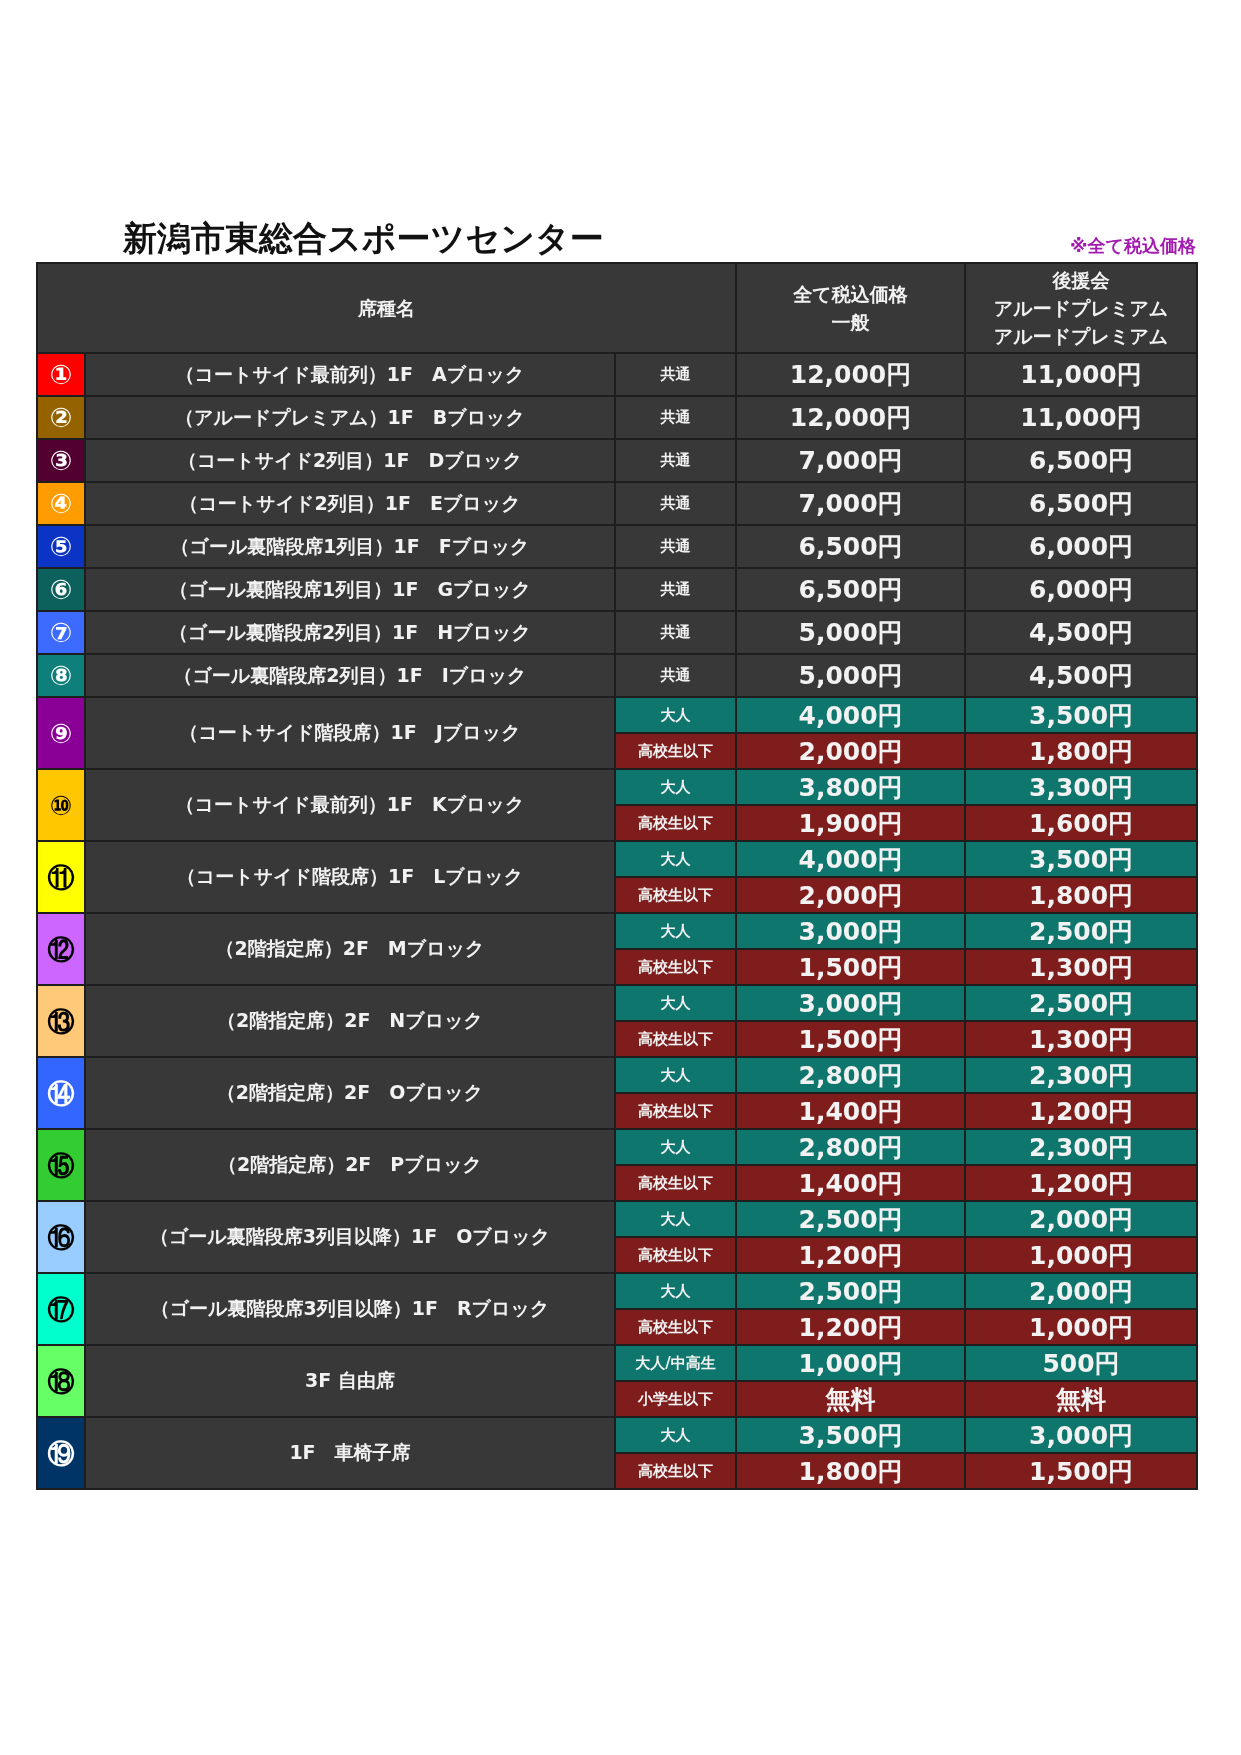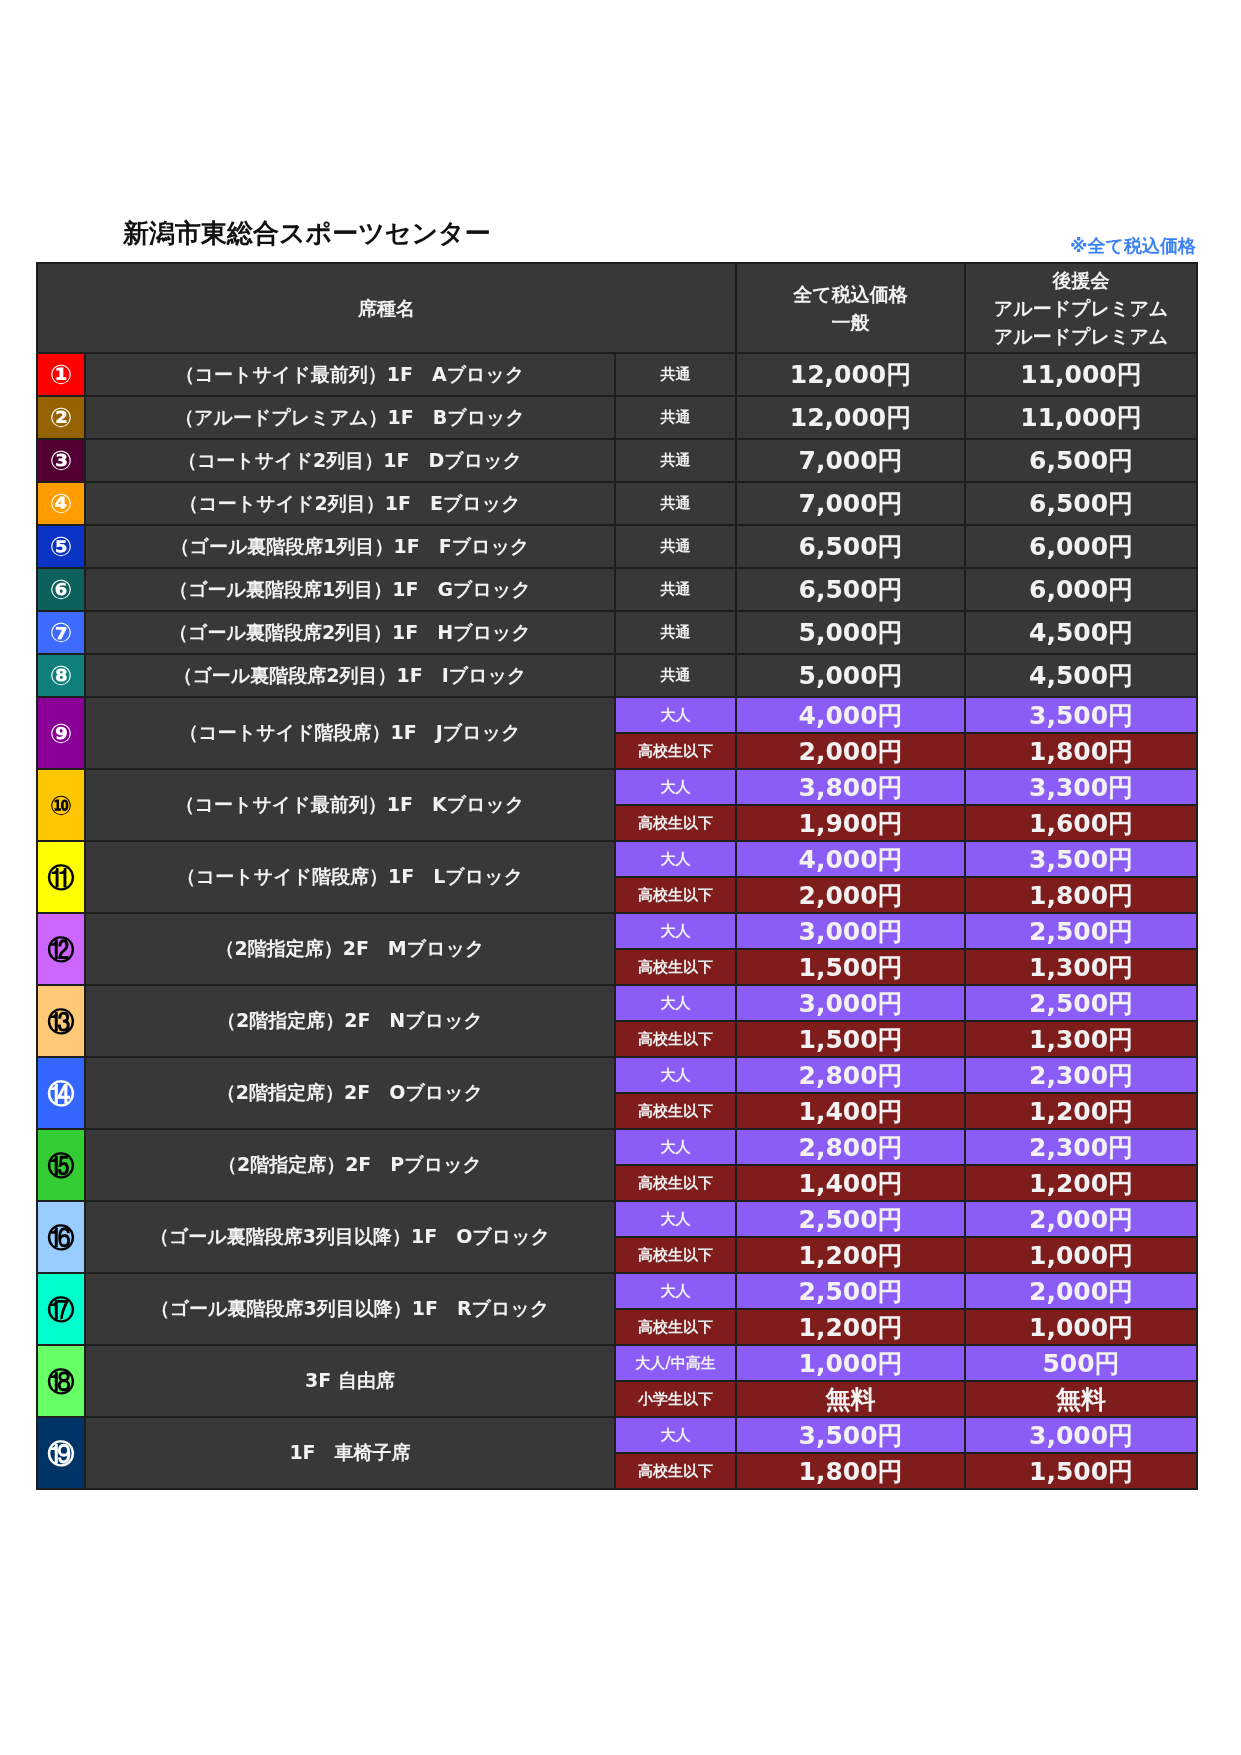--- a/index.html
+++ b/index.html
@@ -1,30 +1,30 @@
 <!DOCTYPE html>
 <html><head>
 <meta charset="utf-8">
 <style>
   html, body { margin:0; padding:0; background:#ffffff; }
   body { width:1241px; height:1755px; position:relative; font-family:"DejaVu Sans", "Liberation Sans", sans-serif; }
-  .title { position:absolute; left:123px; top:216px; font-size:26px; font-weight:bold; color:#111; letter-spacing:0px;font-family:Liberation Serif, serif; }
-  .note { position:absolute; right:45px; top:234px; font-size:18px; font-weight:bold; color:#3b82f6; }
+  .title { position:absolute; left:123px; top:216px; font-size:34px; font-weight:bold; color:#111; letter-spacing:0px;font-family:Liberation Serif, serif; }
+  .note { position:absolute; right:45px; top:234px; font-size:18px; font-weight:bold; color:#a21caf; }
   table.price { position:absolute; left:36px; top:262px; width:1160px; border-collapse:collapse; table-layout:fixed; background:#383838; border:2px solid #1a1a1a; }
   table.price td, table.price th { border:2px solid #1e1e1e; color:#f2f2f2; text-align:center; vertical-align:middle; padding:0; font-weight:bold; }
   th.hdr { background:#383838; font-size:19px; line-height:28px; height:88px; }
   td.badge { width:46px; padding:0; }
   td.badge span { display:inline-block; font-size:27px; font-weight:bold; line-height:1; }
   td.name { font-size:19px; background:#383838; }
   td.type { font-size:15px; height:42px; }
   td.price { font-size:25px; }
   tr.single td.type, tr.single td.price { height:41px; }
   tr.sub td { height:34px; }
   tr.sub.lower td.type, tr.sub.lower td.price { background:#7f1d1d; }
-  tr.sub.upper td.type, tr.sub.upper td.price { background:#8b5cf6; }
+  tr.sub.upper td.type, tr.sub.upper td.price { background:#0f766e; }
 </style>
 </head>
 <body>
 
 <div class="title">新潟市東総合スポーツセンター</div>
 <div class="note">※全て税込価格</div>
 
 <table class="price">
   <colgroup>
     <col style="width:48px">

